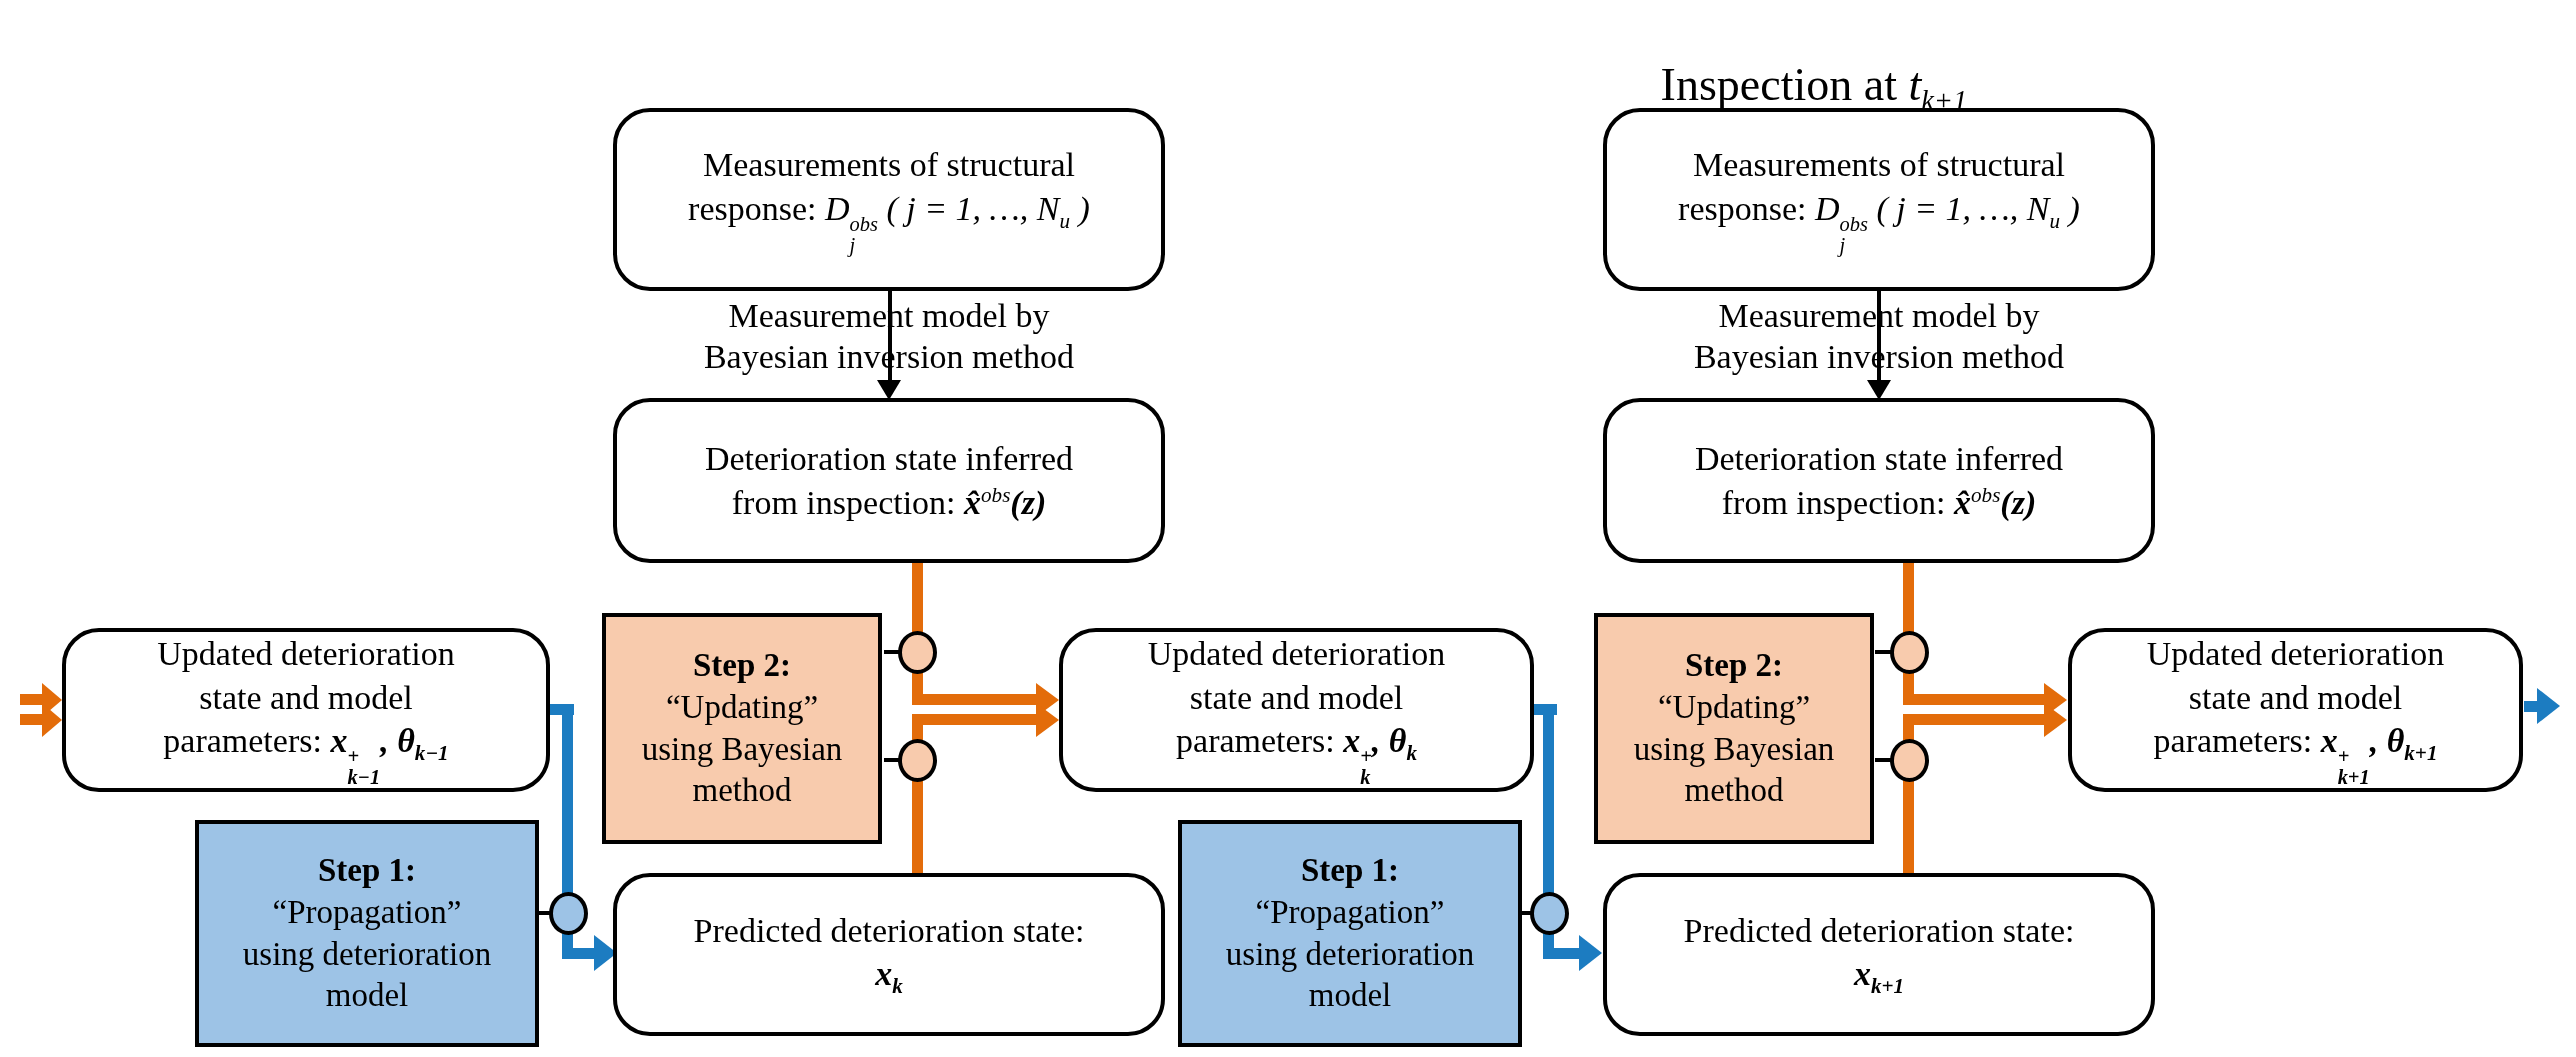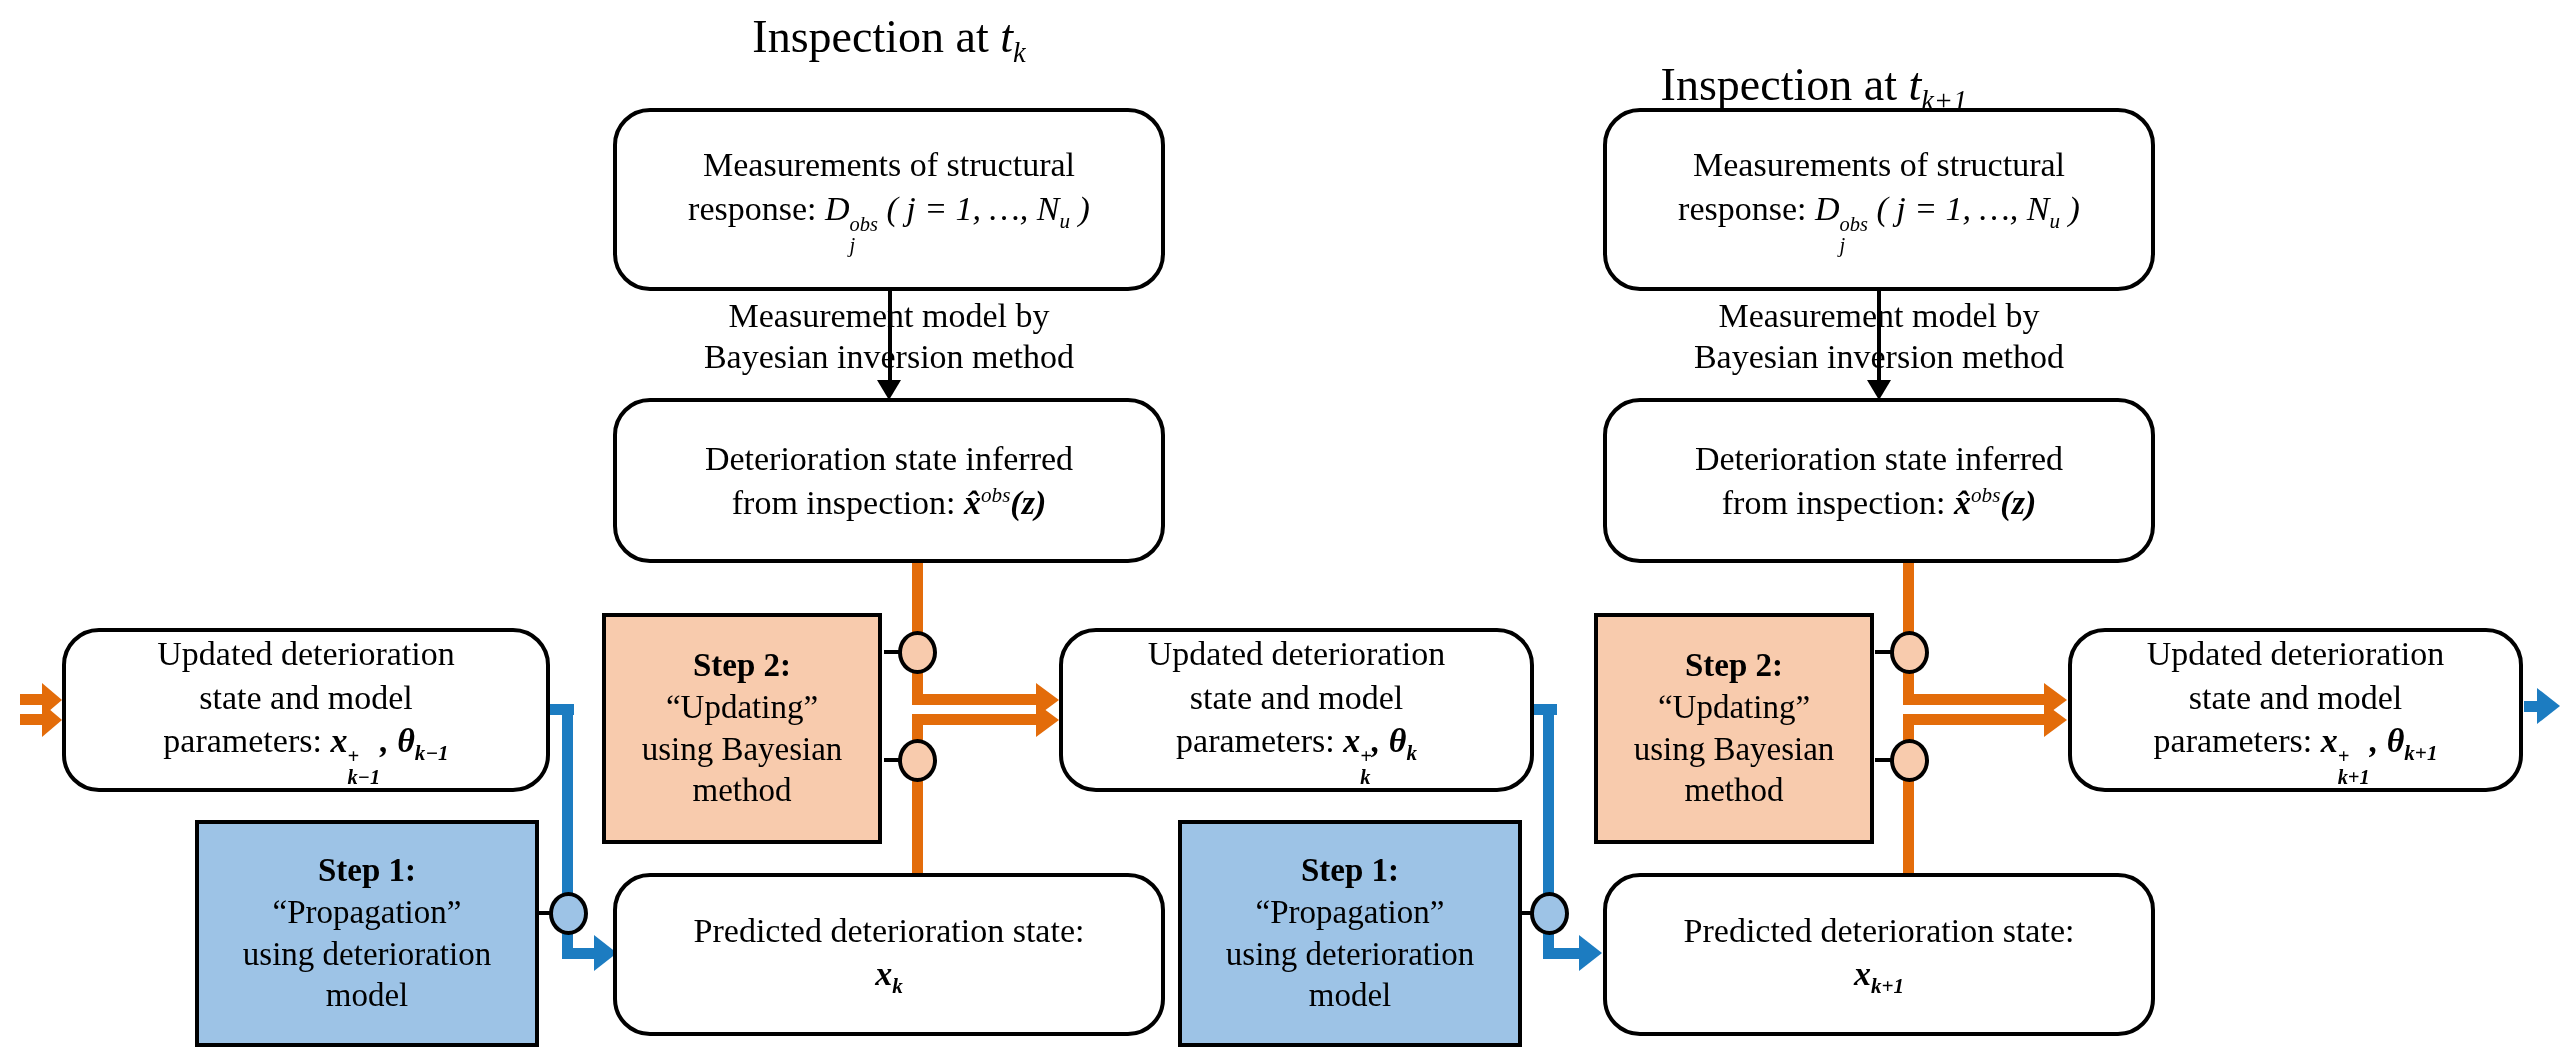--- a/index.html
+++ b/index.html
@@ -35,23 +35,20 @@
   sup{font-size:0.62em;}
   .ss{display:inline-flex;flex-direction:column;align-items:flex-start;vertical-align:-0.55em;
       font-size:0.6em;line-height:1.02;font-style:italic;}
   .ss.ssb{font-weight:bold;}
 </style>
 </head>
 <body>
 
 <div class="canvas">
 
-  <div class="title" style="left:638px;top:10px;width:502px;">
-    <span>Inspection at </span><span class="it">t</span><sub class="it">k</sub>
-  </div>
   <div class="title" style="left:1563px;top:10px;width:502px;margin-top:48px;">
     <span>Inspection at </span><span class="it">t</span><sub class="it">k+1</sub>
   </div>
 
   <div class="rbox" style="left:613px;top:108px;width:552px;height:183px;">
     <div>Measurements of structural</div>
     <div><span>response: </span><span class="it">D</span><span class="ss">
           <span>obs</span>
           <span>j</span>
         </span><span class="it"> ( j = 1, …, N</span><sub class="it">u</sub><span class="it"> )</span></div>

